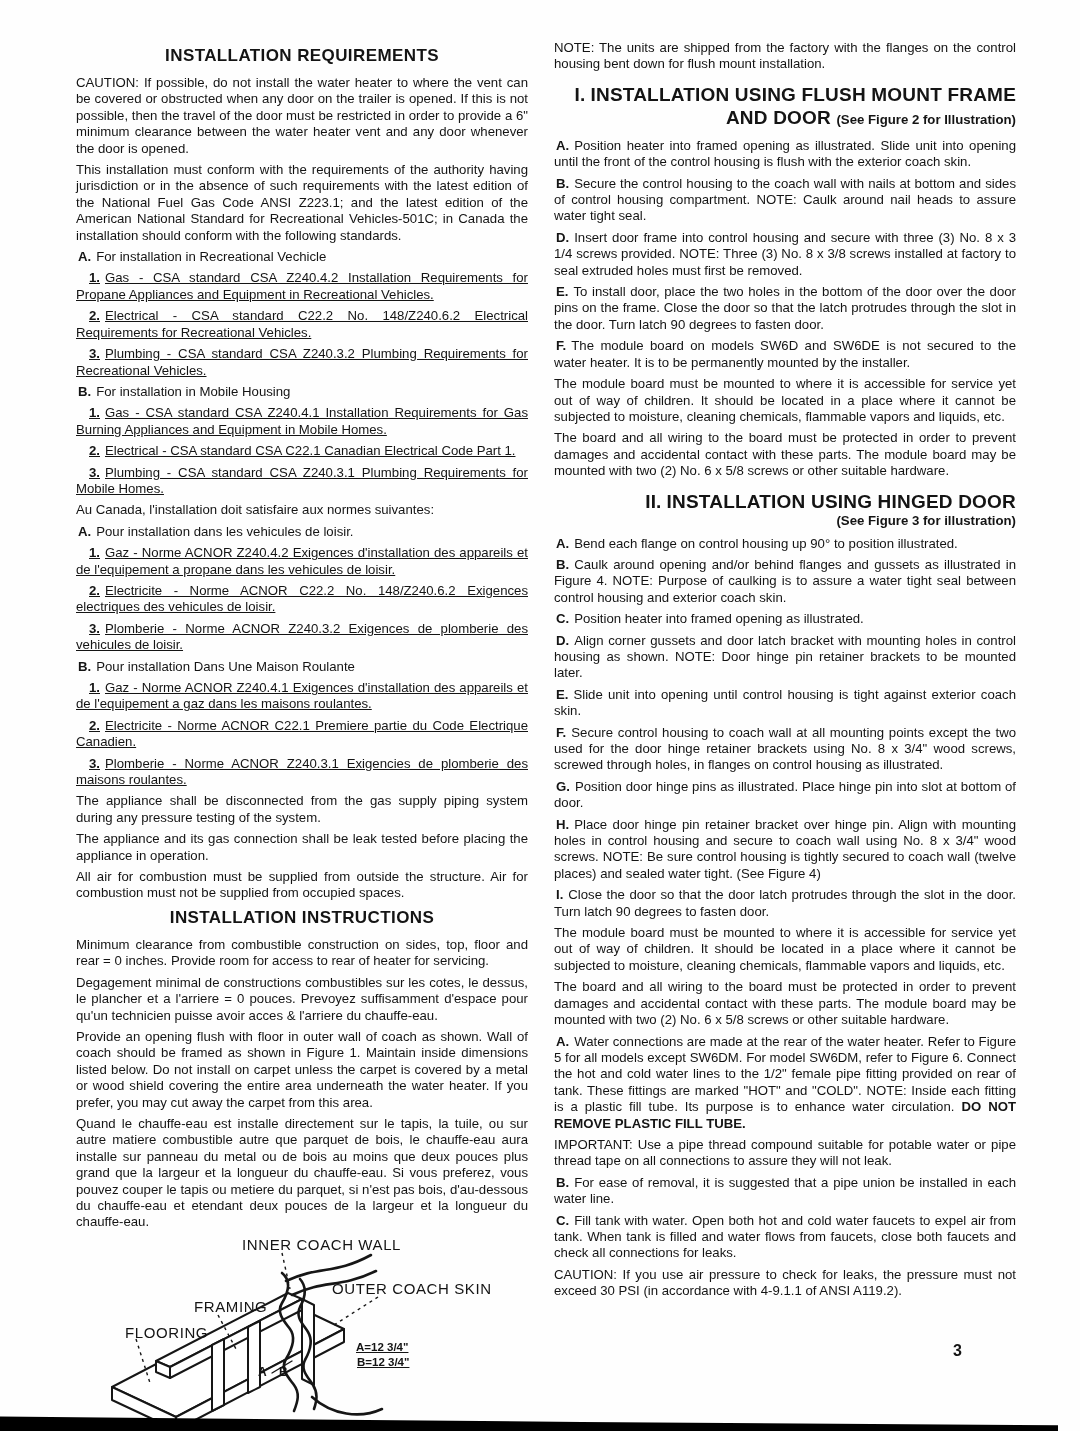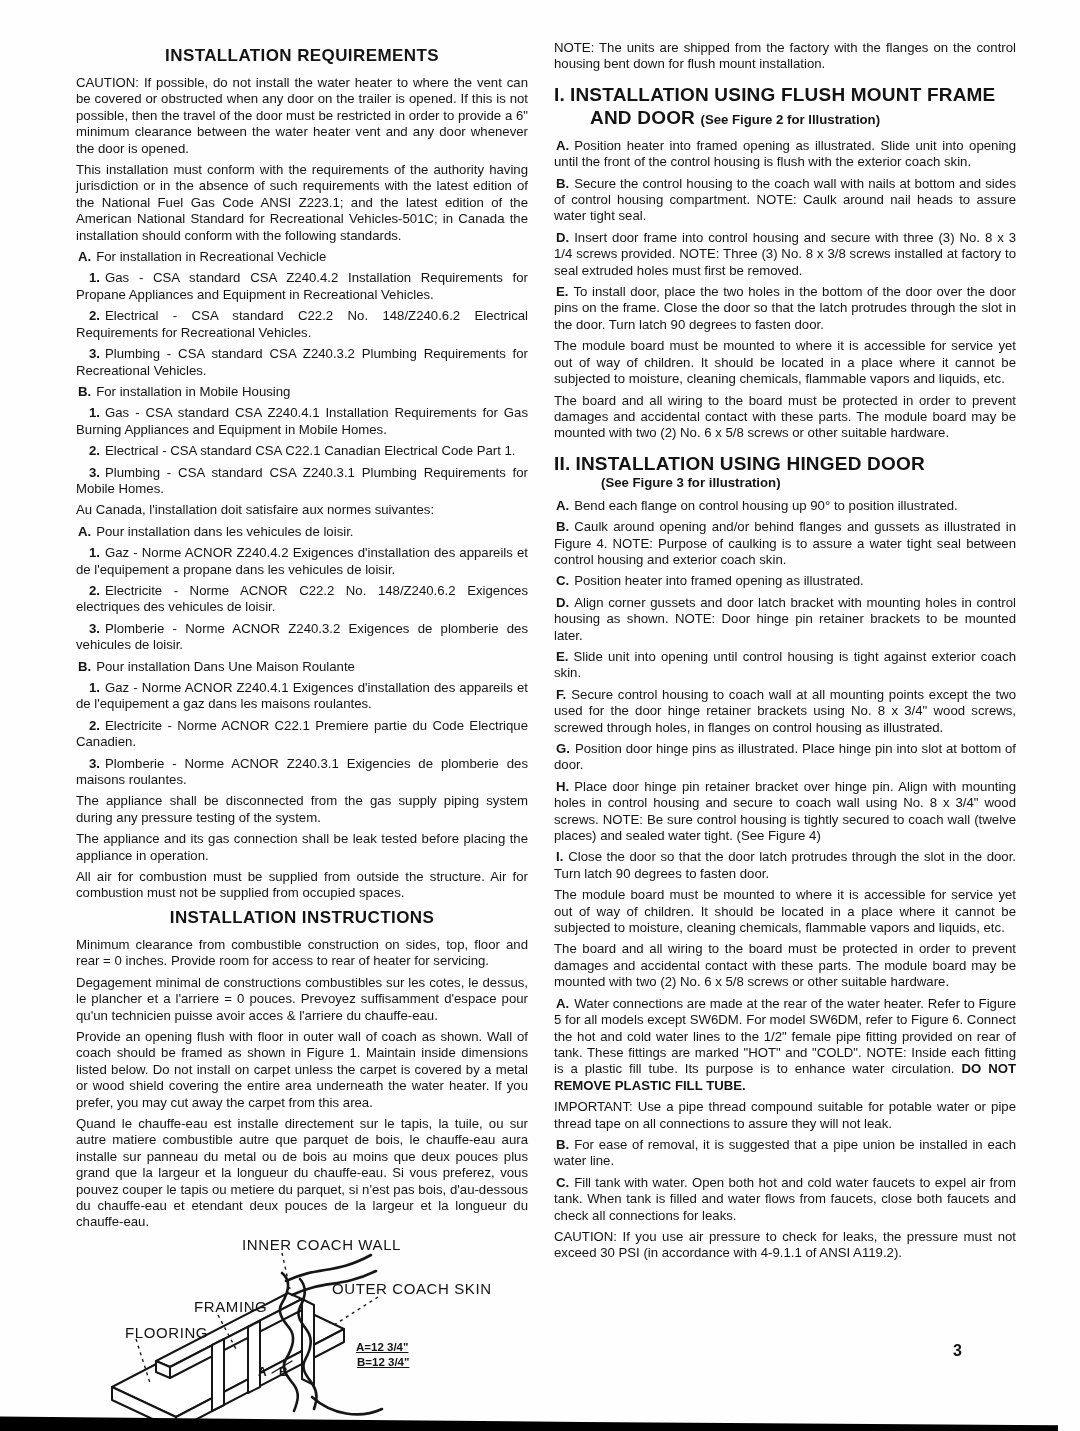--- a/index.html
+++ b/index.html
@@ -3,27 +3,27 @@
 <meta charset="utf-8">
 <style>
   html,body{margin:0;padding:0;background:#ffffff;}
   .page{position:relative;width:1080px;height:1431px;background:#fefefe;
         font-family:"Liberation Sans","DejaVu Sans",sans-serif;color:#141414;overflow:hidden;padding-left:19px;}
   .col{position:absolute;top:40px;font-size:13.2px;line-height:16.4px;text-align:justify;}
   .col-left{left:76px;width:452px;}
   .col-right{left:554px;width:462px;}
   .col p{margin:0 0 5px 0;}
   p.h1{text-align:center;font-weight:bold;font-size:17px;letter-spacing:.4px;margin:6px 0 9px 0;line-height:20px;}
-  p.h2{text-align:left;font-weight:bold;font-size:19px;line-height:23px;margin:10px 0 7px 0;
+  p.h2{text-align:right;font-weight:bold;font-size:19px;line-height:23px;margin:10px 0 7px 0;
        padding-left:36px;text-indent:-36px;letter-spacing:.2px;}
   p.h2 .sub{font-size:13.2px;letter-spacing:0;}
   p.h2 .subline{display:block;font-size:13.2px;line-height:16px;text-indent:0;letter-spacing:0;margin-left:11px;}
   p.pb{font-weight:normal;}
   p.li{text-indent:2px;}
-  p.ln{text-indent:13px;}
+  p.ln{text-indent:13px;text-decoration:underline;}
   .m{font-weight:bold;padding-right:5px;}
   .tb{font-weight:bold;}
   .figure{position:relative;height:212px;margin-top:6px;text-align:left;}
   .figure svg{position:absolute;left:0;top:0;}
   .figlabel{position:absolute;font-size:15px;font-weight:normal;letter-spacing:.6px;white-space:nowrap;text-align:right;}
   .figdim{position:absolute;font-size:11.5px;font-weight:bold;text-decoration:underline;white-space:nowrap;}
   .figab{position:absolute;font-size:12px;font-weight:bold;}
   .figcaption{position:absolute;font-size:14px;font-weight:bold;letter-spacing:.3px;}
   .page-num{position:absolute;left:953px;top:1342px;font-weight:bold;font-size:16px;}
   .bottom-bar{position:absolute;left:0;top:1413px;width:1058px;height:18px;background:#000;
@@ -110,20 +110,21 @@
   </div>
     </div>
 
   <div class="col col-right" id="col-right">
       <p class="p"><span>NOTE: The units are shipped from the factory with the flanges on the control housing bent down for flush mount installation.</span></p>
       <p class="h2"><span class="m">I.</span><span>INSTALLATION USING FLUSH MOUNT FRAME AND DOOR</span>  <span class="sub">(See Figure 2 for Illustration)</span></p>
       <p class="li"><span class="m">A.</span><span>Position heater into framed opening as illustrated. Slide unit into opening until the front of the control housing is flush with the exterior coach skin.</span></p>
       <p class="li"><span class="m">B.</span><span>Secure the control housing to the coach wall with nails at bottom and sides of control housing compartment. NOTE: Caulk around nail heads to assure water tight seal.</span></p>
       <p class="li"><span class="m">D.</span><span>Insert door frame into control housing and secure with three (3) No. 8 x 3 1/4 screws provided. NOTE: Three (3) No. 8 x 3/8 screws installed at factory to seal extruded holes must first be removed.</span></p>
       <p class="li"><span class="m">E.</span><span>To install door, place the two holes in the bottom of the door over the door pins on the frame. Close the door so that the latch protrudes through the slot in the door. Turn latch 90 degrees to fasten door.</span></p>
+      <p class="li"><span class="m">F.</span><span>The module board on models SW6D and SW6DE is not secured to the water heater. It is to be permanently mounted by the installer.</span></p>
       <p class="p"><span>The module board must be mounted to where it is accessible for service yet out of way of children. It should be located in a place where it cannot be subjected to moisture, cleaning chemicals, flammable vapors and liquids, etc.</span></p>
       <p class="p"><span>The board and all wiring to the board must be protected in order to prevent damages and accidental contact with these parts. The module board may be mounted with two (2) No. 6 x 5/8 screws or other suitable hardware.</span></p>
       <p class="h2"><span class="m">II.</span><span>INSTALLATION USING HINGED DOOR</span><span class="subline">(See Figure 3 for illustration)</span></p>
       <p class="li"><span class="m">A.</span><span>Bend each flange on control housing up 90° to position illustrated.</span></p>
       <p class="li"><span class="m">B.</span><span>Caulk around opening and/or behind flanges and gussets as illustrated in Figure 4. NOTE: Purpose of caulking is to assure a water tight seal between control housing and exterior coach skin.</span></p>
       <p class="li"><span class="m">C.</span><span>Position heater into framed opening as illustrated.</span></p>
       <p class="li"><span class="m">D.</span><span>Align corner gussets and door latch bracket with mounting holes in control housing as shown. NOTE: Door hinge pin retainer brackets to be mounted later.</span></p>
       <p class="li"><span class="m">E.</span><span>Slide unit into opening until control housing is tight against exterior coach skin.</span></p>
       <p class="li"><span class="m">F.</span><span>Secure control housing to coach wall at all mounting points except the two used for the door hinge retainer brackets using No. 8 x 3/4" wood screws, screwed through holes, in flanges on control housing as illustrated.</span></p>
       <p class="li"><span class="m">G.</span><span>Position door hinge pins as illustrated. Place hinge pin into slot at bottom of door.</span></p>

